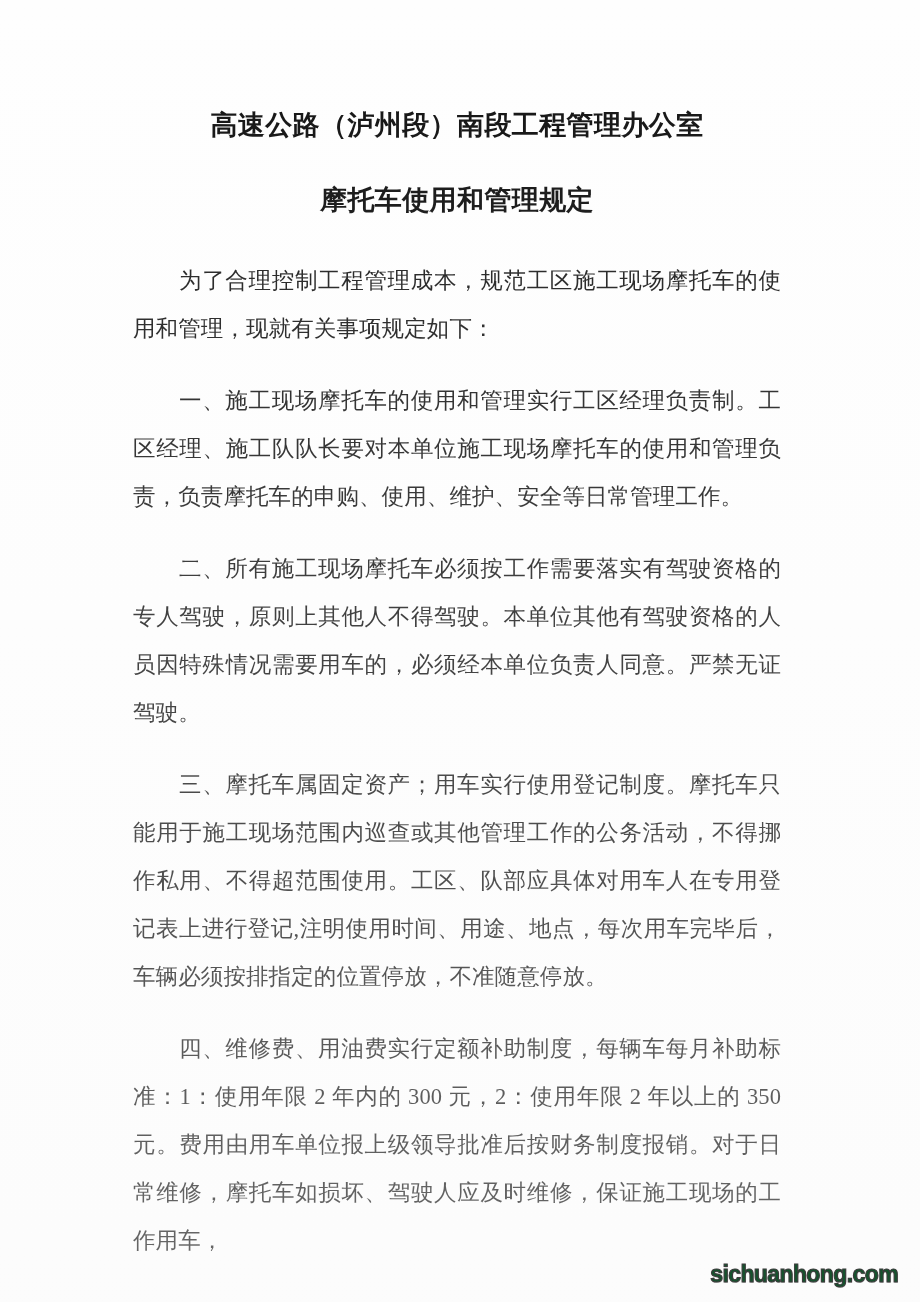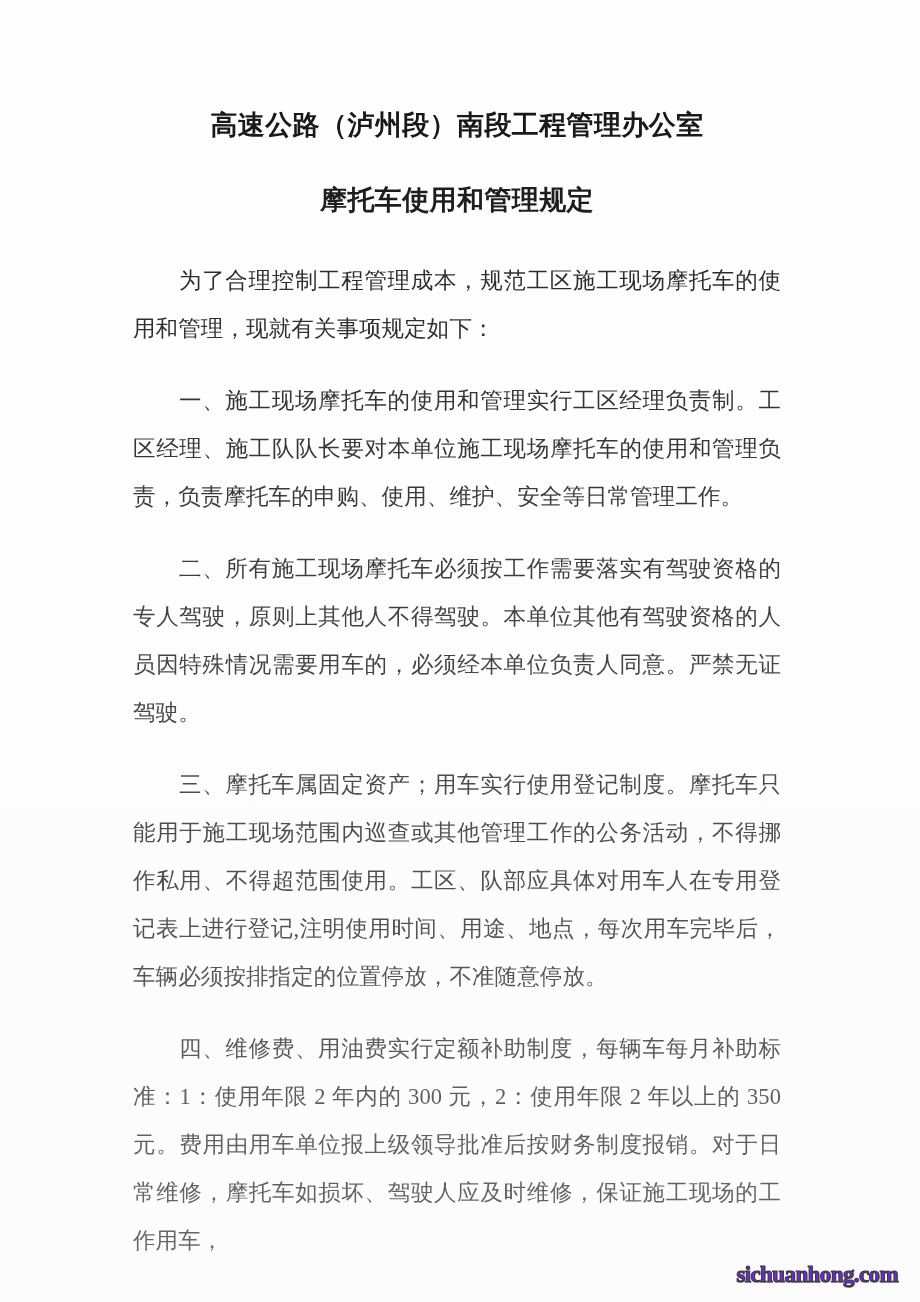--- a/index.html
+++ b/index.html
@@ -70,25 +70,25 @@
   }
   .para:last-child {
     margin-bottom: 0;
   }
 
   
   .watermark {
     position: absolute;
     right: 22px;
     bottom: 14px;
-    font-family: Liberation Serif, serif;
+    font-family: Liberation Sans, sans-serif;
     font-weight: 700;
     font-size: 23px;
     letter-spacing: -0.6px;
-    color: #6d28d9;
+    color: #14532d;
     -webkit-text-stroke: 1.1px #3c3c3c;
     text-shadow:
       0 0 1px rgba(70,70,70,0.55),
       0.5px 0.5px 0 rgba(120,120,120,0.35);
     user-select: none;
     white-space: nowrap;
   }
 
   
   .scan-tint {

